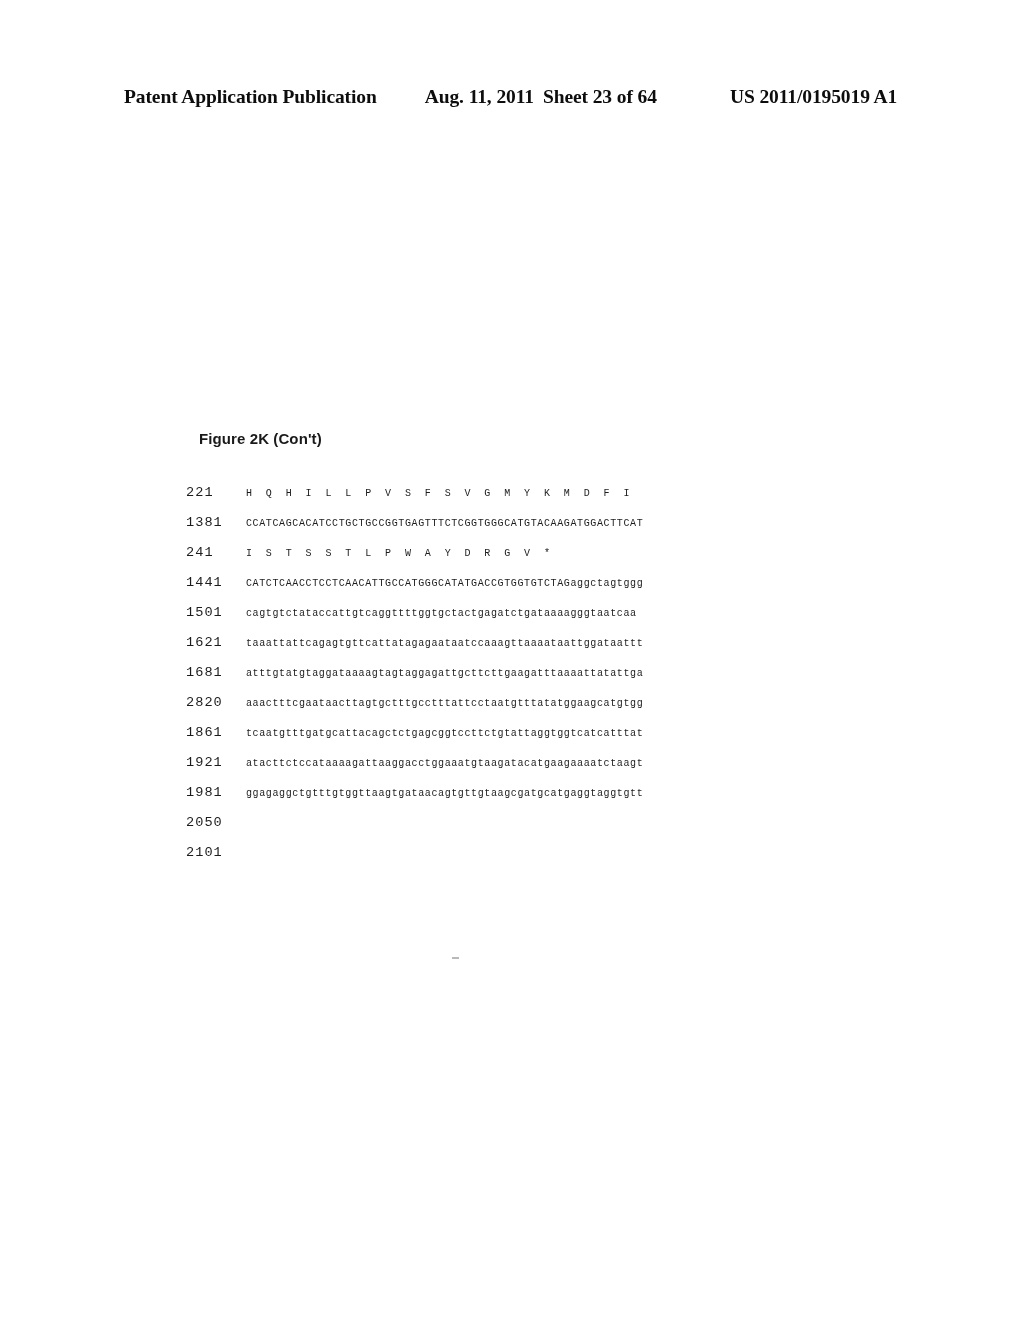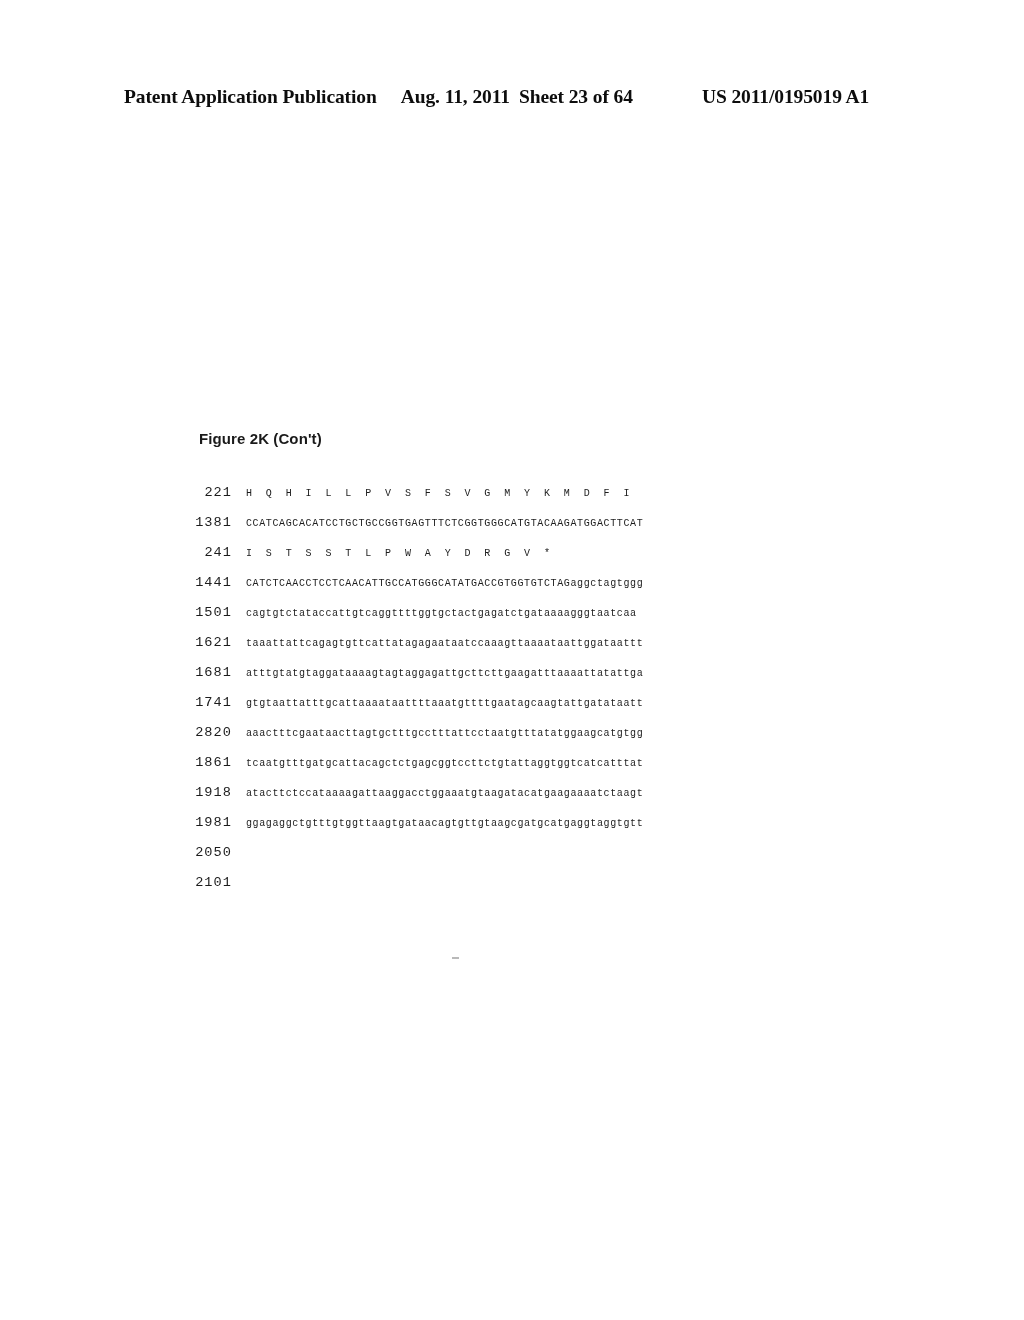--- a/index.html
+++ b/index.html
@@ -23,25 +23,26 @@
     top: 86px;
     width: 776px;
     display: flex;
     align-items: baseline;
     font-family: "Liberation Serif", serif;
     font-weight: bold;
     font-size: 19.5px;
     letter-spacing: -0.1px;
     color: #0d0d0d;
     white-space: nowrap;
+    gap: 24px;
   }
   .hdr-left   { flex: 0 0 auto; }
   .hdr-center { flex: 0 0 auto; margin-left: 24px; }
   .hdr-date   { margin-right: 9px; }
-  .hdr-right  { flex: 0 0 auto; margin-left: 69px; }
+  .hdr-right  { flex: 0 0 auto; margin-left: 49px; }
 
   
   .figure-caption {
     position: absolute;
     left: 199px;
     top: 430px;
     font-family: "Liberation Sans", sans-serif;
     font-weight: bold;
     font-size: 15px;
     color: #1a1a1a;
@@ -59,21 +60,20 @@
     display: flex;
     align-items: baseline;
     height: 30px;
     font-family: "Liberation Mono", monospace;
     font-size: 13.3px;
     color: #1c1c1c;
     white-space: pre;
   }
   .seq-num {
     flex: 0 0 46px;
-    text-align: right;
     letter-spacing: 1.05px;
     font-size: 13.6px;
   }
   .seq-text {
     margin-left: 14px;
     letter-spacing: 0.62px;
     font-size: 10px;
   }
   
   .seq-row.protein .seq-text {
@@ -106,22 +106,21 @@
 <div class="figure-caption">Figure 2K (Con't)</div>
 
 <div class="sequence-block" id="sequence-block">
     <div class="seq-row protein"><span class="seq-num">221</span><span class="seq-text">H  Q  H  I  L  L  P  V  S  F  S  V  G  M  Y  K  M  D  F  I</span></div>
     <div class="seq-row dna"><span class="seq-num">1381</span><span class="seq-text">CCATCAGCACATCCTGCTGCCGGTGAGTTTCTCGGTGGGCATGTACAAGATGGACTTCAT</span></div>
     <div class="seq-row protein"><span class="seq-num">241</span><span class="seq-text">I  S  T  S  S  T  L  P  W  A  Y  D  R  G  V  *</span></div>
     <div class="seq-row dna"><span class="seq-num">1441</span><span class="seq-text">CATCTCAACCTCCTCAACATTGCCATGGGCATATGACCGTGGTGTCTAGaggctagtggg</span></div>
     <div class="seq-row dna"><span class="seq-num">1501</span><span class="seq-text">cagtgtctataccattgtcaggttttggtgctactgagatctgataaaagggtaatcaa</span></div>
     <div class="seq-row dna"><span class="seq-num">1621</span><span class="seq-text">taaattattcagagtgttcattatagagaataatccaaagttaaaataattggataattt</span></div>
     <div class="seq-row dna"><span class="seq-num">1681</span><span class="seq-text">atttgtatgtaggataaaagtagtaggagattgcttcttgaagatttaaaattatattga</span></div>
-    <div class="seq-row dna"><span class="seq-num">1741</span><span class="seq-text">gtgtaattatttgcattaaaataattttaaatgttttgaatagcaagtattgatataatt</span></div>
     <div class="seq-row dna"><span class="seq-num">2820</span><span class="seq-text">aaactttcgaataacttagtgctttgcctttattcctaatgtttatatggaagcatgtgg</span></div>
     <div class="seq-row dna"><span class="seq-num">1861</span><span class="seq-text">tcaatgtttgatgcattacagctctgagcggtccttctgtattaggtggtcatcatttat</span></div>
-    <div class="seq-row dna"><span class="seq-num">1918</span><span class="seq-text">atacttctccataaaagattaaggacctggaaatgtaagatacatgaagaaaatctaagt</span></div>
+    <div class="seq-row dna"><span class="seq-num">1921</span><span class="seq-text">atacttctccataaaagattaaggacctggaaatgtaagatacatgaagaaaatctaagt</span></div>
     <div class="seq-row dna"><span class="seq-num">1981</span><span class="seq-text">ggagaggctgtttgtggttaagtgataacagtgttgtaagcgatgcatgaggtaggtgtt</span></div>
     <div class="seq-row dna"><span class="seq-num">2050</span></div>
     <div class="seq-row dna"><span class="seq-num">2101</span></div>
   </div>
 
 <div class="artifact"></div>
 
 </body></html>

